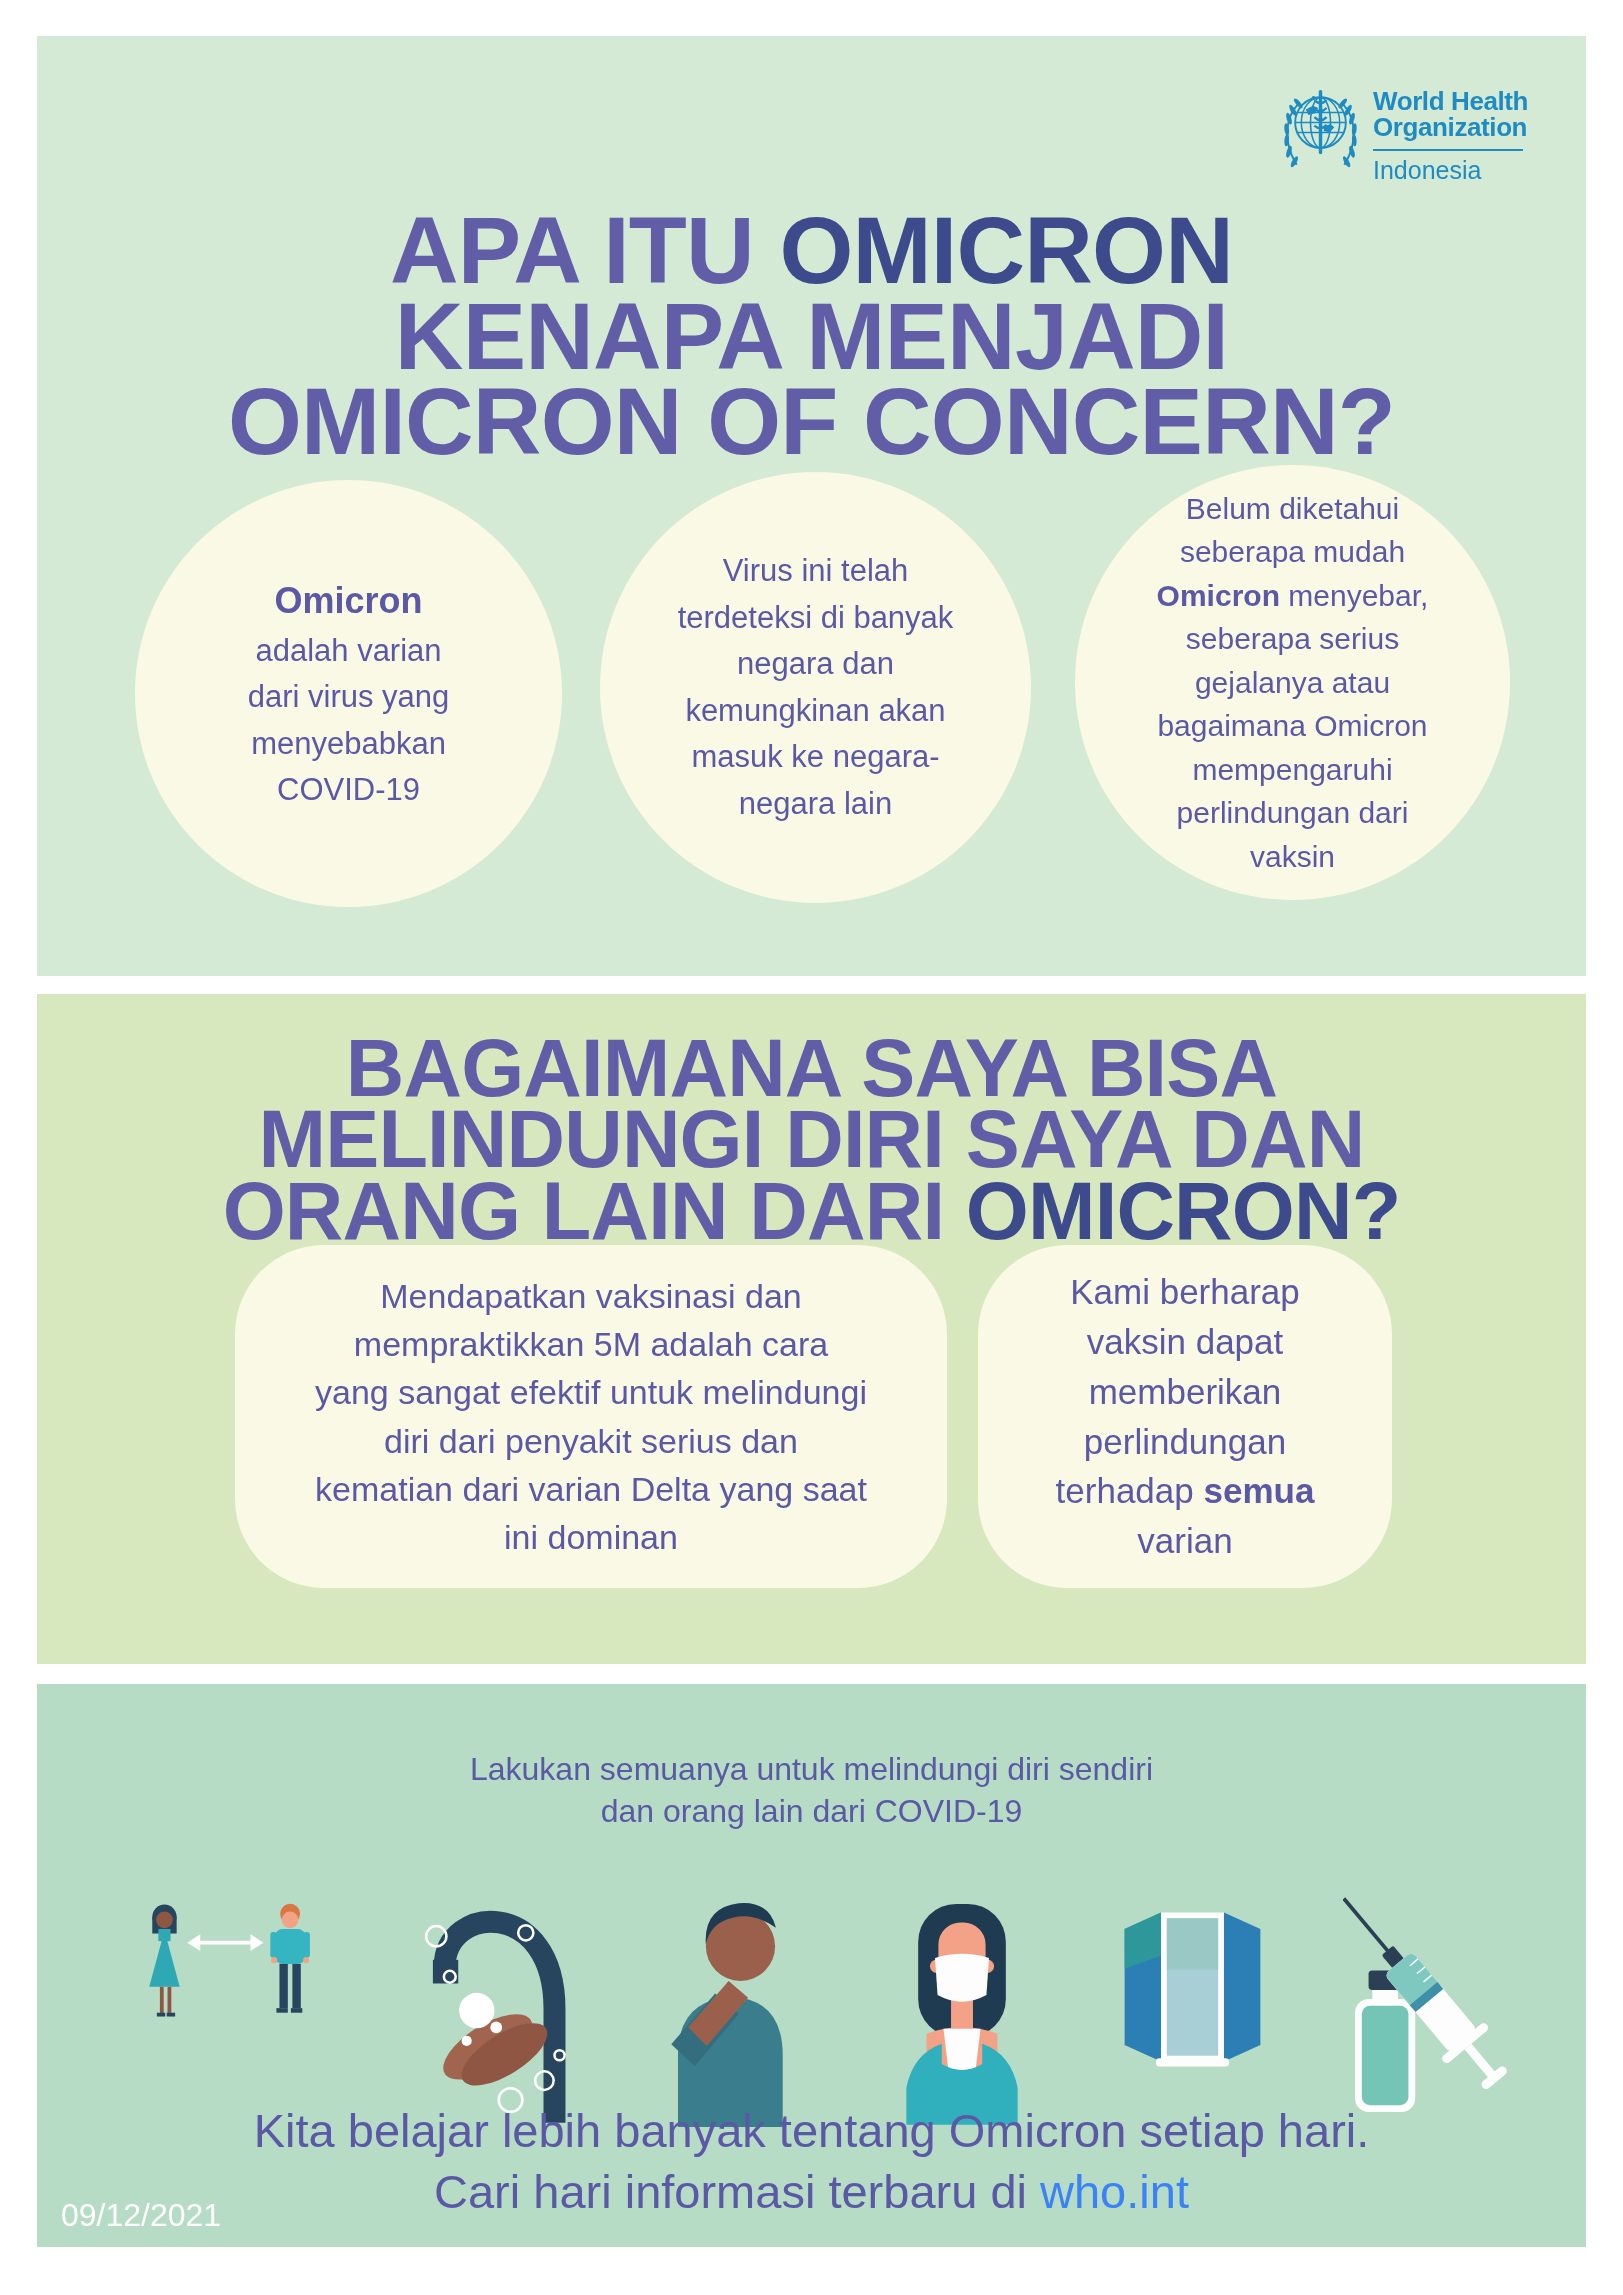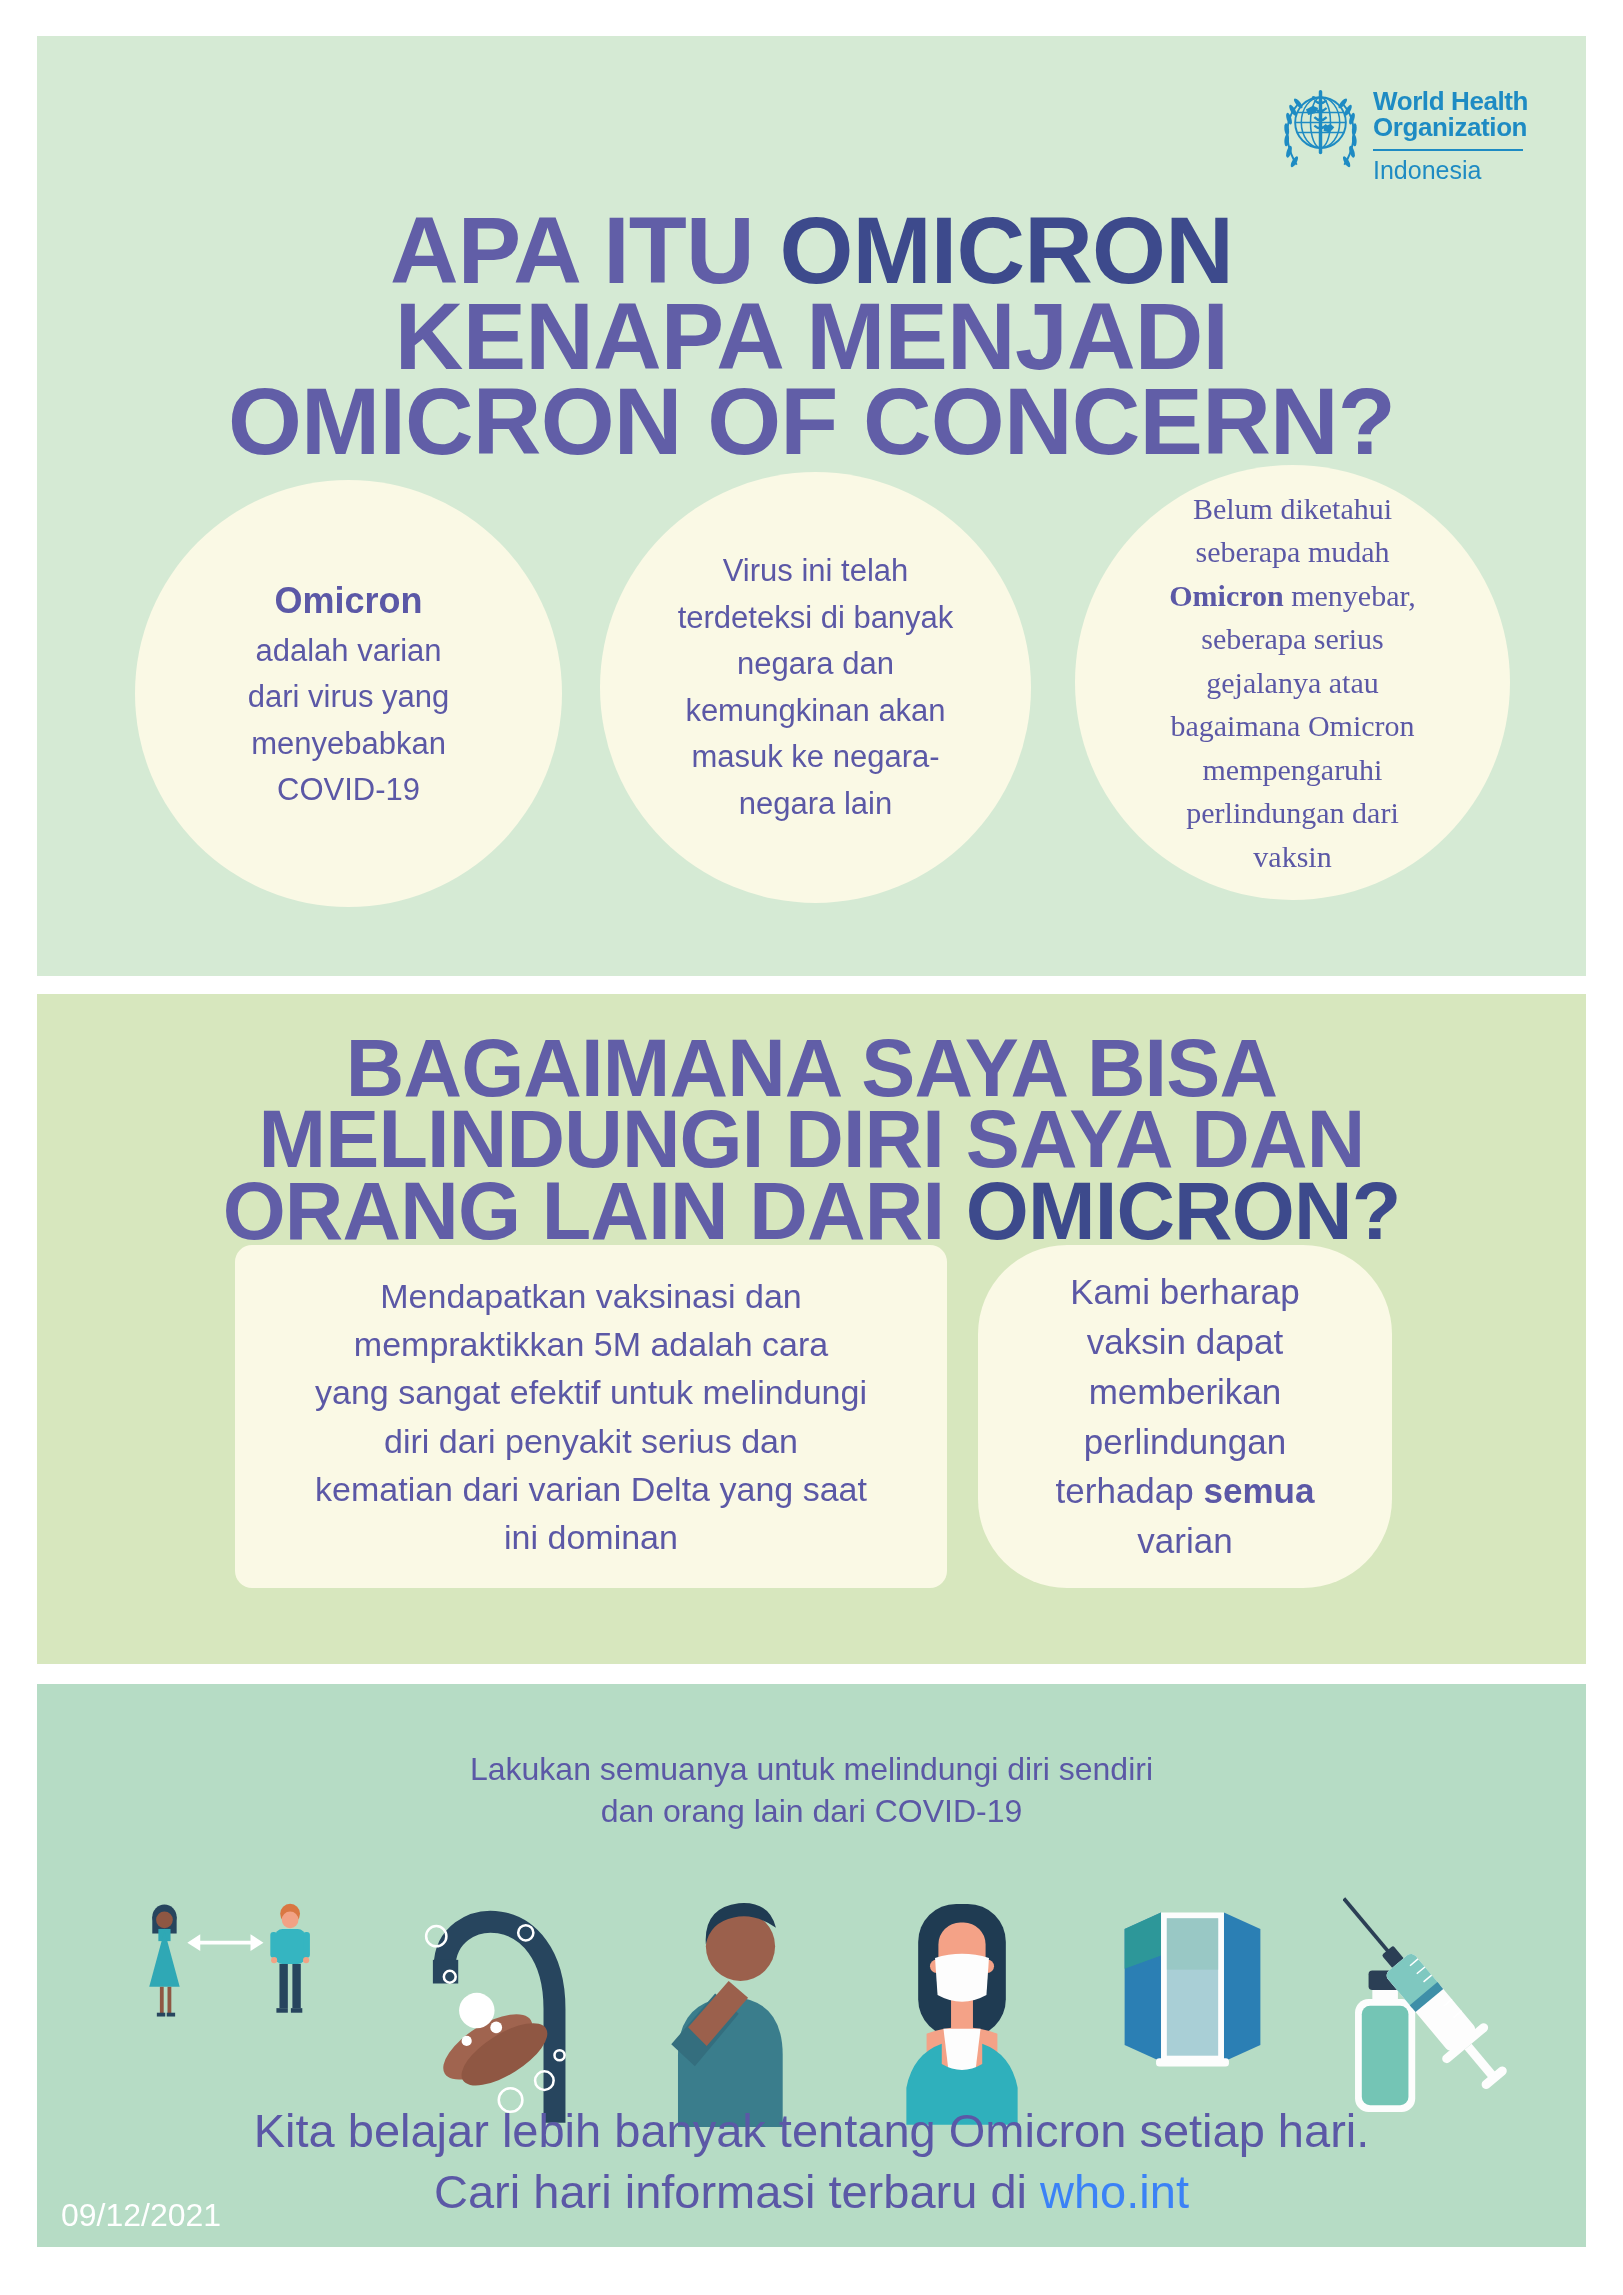--- a/index.html
+++ b/index.html
@@ -26,27 +26,27 @@
 
   
   .circle{position:absolute;border-radius:50%;background:#FAF9E5;color:#5B58A6;
           display:flex;align-items:center;justify-content:center;text-align:center;}
   .c1{left:135px;top:480px;width:427px;height:427px;font-size:31px;line-height:1.5;}
   .c1 .inner{width:213px;}
   .c1 .lead{display:block;font-size:36px;font-weight:bold;}
   .c2{left:600px;top:472px;width:431px;height:431px;font-size:31px;line-height:1.5;}
   .c2 .inner{width:294px;}
   .c3{left:1075px;top:465px;width:435px;height:435px;font-size:30px;line-height:1.45;}
-  .c3 .inner{width:292px;font-family:Liberation Serif, serif;}
+  .c3 .inner{width:292px;}
   .b{font-weight:bold;}
 
   
   .box{position:absolute;background:#FAF9E5;border-radius:89px;color:#5B58A6;
        display:flex;align-items:center;justify-content:center;text-align:center;}
-  .box1{left:235px;top:1245px;width:712px;height:343px;font-size:34px;line-height:1.42;border-radius:17px;}
+  .box1{left:235px;top:1245px;width:712px;height:343px;font-size:34px;line-height:1.42;}
   .box1 .inner{width:554px;}
   .box2{left:978px;top:1245px;width:414px;height:343px;font-size:35px;line-height:1.42;}
   .box2 .inner{width:287px;}
 
   
   .heading3{position:absolute;left:0;right:0;top:1748px;text-align:center;
             font-size:32px;line-height:1.32;color:#5B58A6;}
   .footer1{position:absolute;left:0;right:0;top:2103px;text-align:center;
            font-size:47px;color:#5B58A6;}
   .footer2{position:absolute;left:0;right:0;top:2164px;text-align:center;

